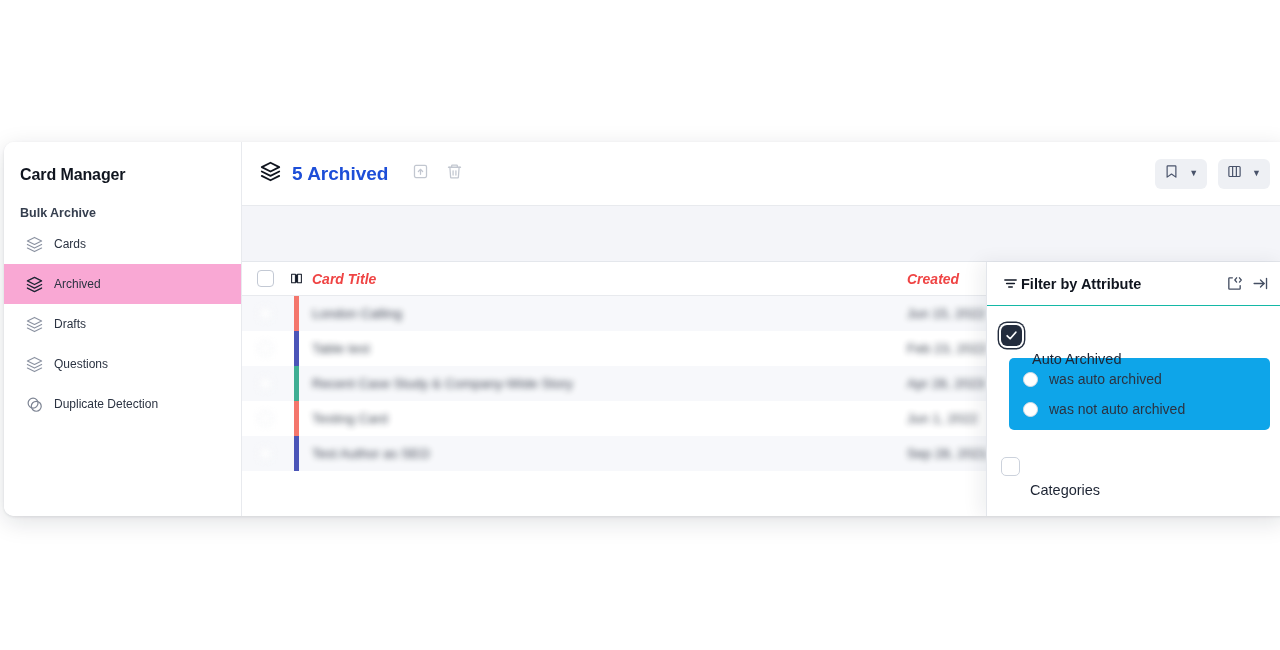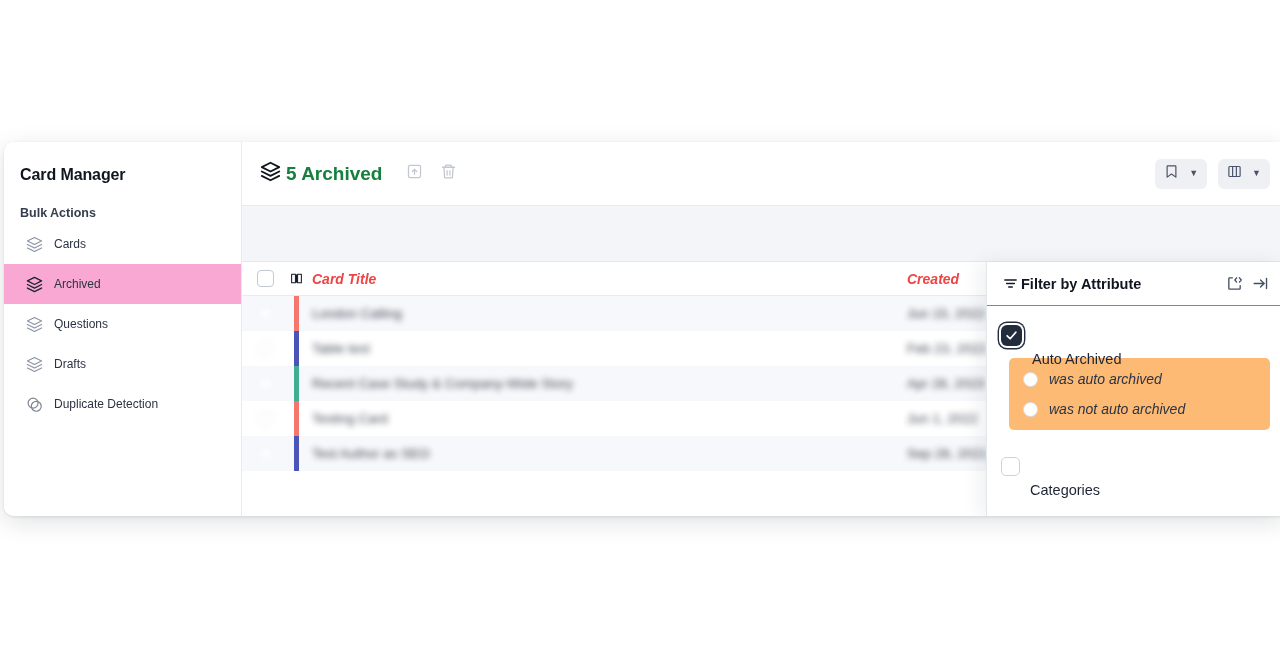--- a/index.html
+++ b/index.html
@@ -77,24 +77,24 @@
     flex: 0 0 64px;
     display: flex;
     align-items: center;
     padding: 0 14px 0 18px;
     border-bottom: 1px solid #e8eaee;
     background: #fff;
   }
   .topbar-title {
     display: flex;
     align-items: center;
-    gap: 5px;
+    gap: 11px;
     font-size: 19px;
     font-weight: bold;
-    color: #15803d;
+    color: #1d4ed8;
   }
   .topbar-actions { display: flex; align-items: center; gap: 6px; margin-left: 18px; }
   .icon-btn {
     width: 28px; height: 28px;
     display: flex; align-items: center; justify-content: center;
     border-radius: 6px; cursor: pointer; color: #c2c7d0;
   }
   .topbar-spacer { flex: 1 1 auto; }
   .topbar-right { display: flex; align-items: center; gap: 11px; }
   .split-btn {
@@ -177,46 +177,45 @@
     width: 21px; height: 21px; flex:0 0 21px;
     background: #232c3d; border-radius: 6px;
     display: flex; align-items: center; justify-content: center;
     box-shadow: 0 0 0 2px #fff, 0 0 0 3.4px #232c3d;
   }
   .cb-off {
     width: 19px; height: 19px; flex:0 0 19px;
     border: 1.6px solid #ccd2dc; border-radius: 5px; background: #fff;
   }
   .fp-sub {
-    background: #fdba74;
+    background: #0ea5e9;
     margin: 8px 14px 6px 22px;
     border-radius: 5px;
     padding: 6px 0;
-    font-style: italic;
   }
   .fp-radio-row {
     display: flex; align-items: center; gap: 11px;
     height: 30px; padding: 0 14px; cursor: pointer;
   }
   .radio {
     width: 15px; height: 15px; flex:0 0 15px;
     border: 1.5px solid #d7dce4; border-radius: 50%; background: #fff;
   }
   .fp-radio-row .lbl { font-size: 14px; color: #2b3342; }
   .fp-spacer { height: 6px; }
 </style>
 </head>
 <body>
 
 <div id="app">
 
   <aside class="sidebar">
     <div class="brand">Card Manager</div>
 
-    <div class="nav-section">Bulk Actions</div>
+    <div class="nav-section">Bulk Archive</div>
 
     <div class="nav-item">
       <span class="ico">
         <svg width="17" height="17" viewBox="0 0 24 24" fill="none" stroke="#8d94a3" stroke-width="1.7" stroke-linecap="round" stroke-linejoin="round">
             <polygon points="12 2 2 7 12 12 22 7 12 2"></polygon>
             <polyline points="2 17 12 22 22 17"></polyline>
             <polyline points="2 12 12 17 22 12"></polyline>
           </svg>
       </span>
       <span>Cards</span>
@@ -234,32 +233,32 @@
     </div>
 
     <div class="nav-item">
       <span class="ico">
         <svg width="17" height="17" viewBox="0 0 24 24" fill="none" stroke="#8d94a3" stroke-width="1.7" stroke-linecap="round" stroke-linejoin="round">
             <polygon points="12 2 2 7 12 12 22 7 12 2"></polygon>
             <polyline points="2 17 12 22 22 17"></polyline>
             <polyline points="2 12 12 17 22 12"></polyline>
           </svg>
       </span>
-      <span>Questions</span>
+      <span>Drafts</span>
     </div>
 
     <div class="nav-item">
       <span class="ico">
         <svg width="17" height="17" viewBox="0 0 24 24" fill="none" stroke="#8d94a3" stroke-width="1.7" stroke-linecap="round" stroke-linejoin="round">
             <polygon points="12 2 2 7 12 12 22 7 12 2"></polygon>
             <polyline points="2 17 12 22 22 17"></polyline>
             <polyline points="2 12 12 17 22 12"></polyline>
           </svg>
       </span>
-      <span>Drafts</span>
+      <span>Questions</span>
     </div>
 
 
 
     <div class="nav-item">
       <span class="ico">
         <svg width="17" height="17" viewBox="0 0 24 24" fill="none" stroke="#7d8493" stroke-width="1.7" stroke-linecap="round">
             <circle cx="10" cy="10" r="7"></circle>
             <circle cx="14.5" cy="14.5" r="7"></circle>
           </svg>

